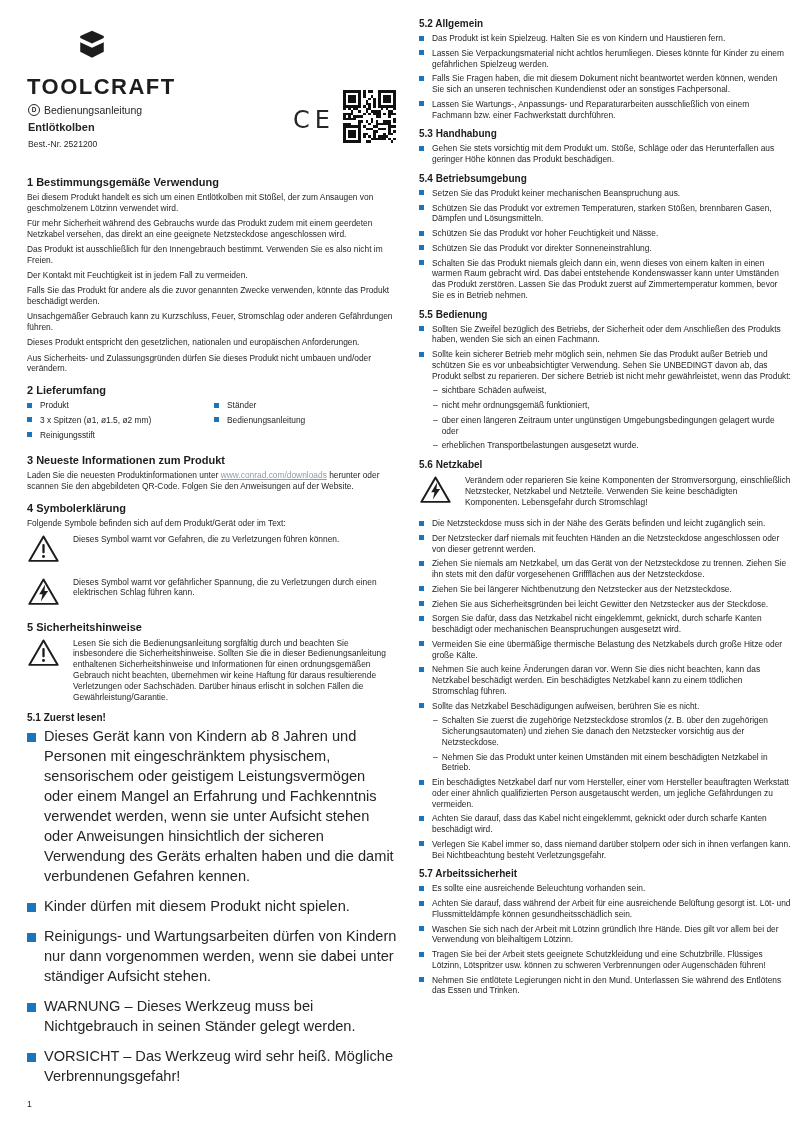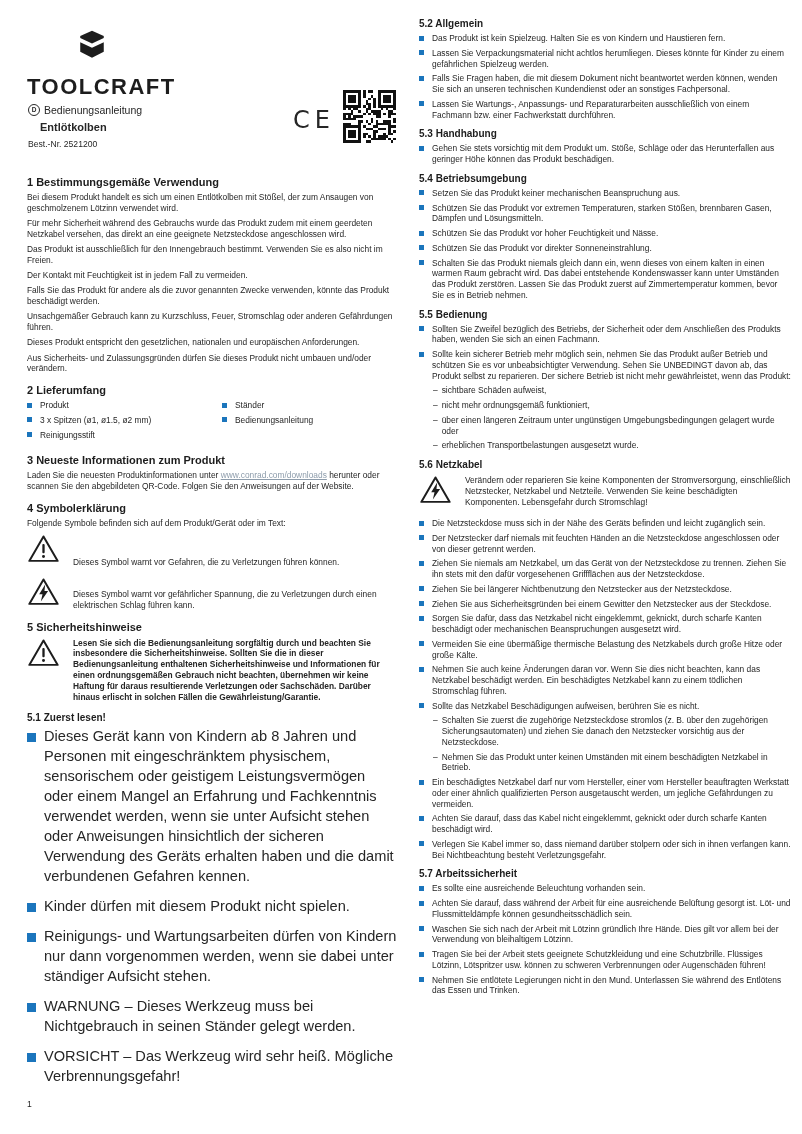--- a/index.html
+++ b/index.html
@@ -8,40 +8,40 @@
   .col-left{position:absolute;left:27px;top:28px;width:370px;}
   .col-right{position:absolute;left:419px;top:10px;width:372px;}
 
   
   .doc-header{position:relative;height:138px;}
   .logo-icon{position:absolute;left:42px;top:2px;width:46px;height:42px;}
   .brand{position:absolute;left:0;top:46px;font-size:22px;font-weight:bold;letter-spacing:1.5px;color:#1d1d1d;}
   .doc-type{position:absolute;left:1px;top:76px;font-size:10.5px;display:flex;align-items:center;gap:4px;}
   .circle-d{display:inline-flex;align-items:center;justify-content:center;width:10px;height:10px;
             border:1px solid #2a2a2a;border-radius:50%;font-size:6.5px;font-weight:bold;line-height:1;}
-  .product-title{position:absolute;left:1px;top:93px;font-size:11px;font-weight:bold;margin-left:12px;}
+  .product-title{position:absolute;left:1px;top:93px;font-size:11px;font-weight:bold;}
   .order-no{position:absolute;left:1px;top:111px;font-size:8.6px;}
   .ce{position:absolute;left:266px;top:78px;font-size:24px;letter-spacing:5px;font-family:"DejaVu Sans",sans-serif;}
   .qr{position:absolute;left:316px;top:62px;width:53px;height:53px;}
 
   
   .h1{font-size:11px;font-weight:bold;margin:10px 0 4px;color:#1d1d1d;}
   .h2{font-size:10px;font-weight:bold;margin:8px 0 4px;color:#1d1d1d;}
   .para{font-size:8.4px;line-height:1.28;margin:0 0 4.5px;}
   .link{color:#8d9cab;text-decoration:underline;cursor:pointer;}
   .bullet-row{display:flex;gap:8px;margin:0 0 4px;font-size:8.4px;line-height:1.28;}
   .sq{width:5px;height:5px;flex:none;margin-top:2.5px;}
   .dash-row{display:flex;gap:4px;margin:0 0 4px 14px;font-size:8.4px;line-height:1.28;}
   .dash-row::before{content:"–";flex:none;}
-  .two-col{display:grid;grid-template-columns:183px 1fr;column-gap:12px;}
+  .two-col{display:grid;grid-template-columns:183px 1fr;column-gap:4px;}
   .symbol-note{display:flex;gap:13px;margin:5px 0 9px;}
-  .symbol-note.center{align-items:flex-end;}
+  .symbol-note.center{align-items:flex-start;}
   .symbol-note .sicon{width:33px;height:30px;flex:none;}
   .note-text{font-size:8.4px;line-height:1.3;}
-  .note-text.bold{font-weight:bold;}
+  .note-text.bold{font-weight:normal;}
   .big .bullet-row{font-size:14.6px;line-height:1.37;margin:0 0 10px;}
   .big .sq{width:9px;height:9px;margin-top:6px;}
   .page-number{position:absolute;left:27px;top:1099px;font-size:8.6px;}
 </style>
 </head>
 <body>
 
 <div class="page">
 
   <div class="col-left">
@@ -481,21 +481,21 @@
           <div class="bullet-row">
             <span class="sq" style="background: rgb(27, 117, 188);"></span>
             <div>Ziehen Sie niemals am Netzkabel, um das Gerät von der Netzsteckdose zu trennen. Ziehen Sie ihn stets mit den dafür vorgesehenen Griffflächen aus der Netzsteckdose.</div>
           </div>
           <div class="bullet-row">
             <span class="sq" style="background: rgb(27, 117, 188);"></span>
             <div>Ziehen Sie bei längerer Nichtbenutzung den Netzstecker aus der Netzsteckdose.</div>
           </div>
           <div class="bullet-row">
             <span class="sq" style="background: rgb(27, 117, 188);"></span>
-            <div>Ziehen Sie aus Sicherheitsgründen bei einem Gewitter den Netzstecker aus der Steckdose.</div>
+            <div>Ziehen Sie aus Sicherheitsgründen bei leicht Gewitter den Netzstecker aus der Steckdose.</div>
           </div>
           <div class="bullet-row">
             <span class="sq" style="background: rgb(27, 117, 188);"></span>
             <div>Sorgen Sie dafür, dass das Netzkabel nicht eingeklemmt, geknickt, durch scharfe Kanten beschädigt oder mechanischen Beanspruchungen ausgesetzt wird.</div>
           </div>
           <div class="bullet-row">
             <span class="sq" style="background: rgb(27, 117, 188);"></span>
             <div>Vermeiden Sie eine übermäßige thermische Belastung des Netzkabels durch große Hitze oder große Kälte.</div>
           </div>
           <div class="bullet-row">

